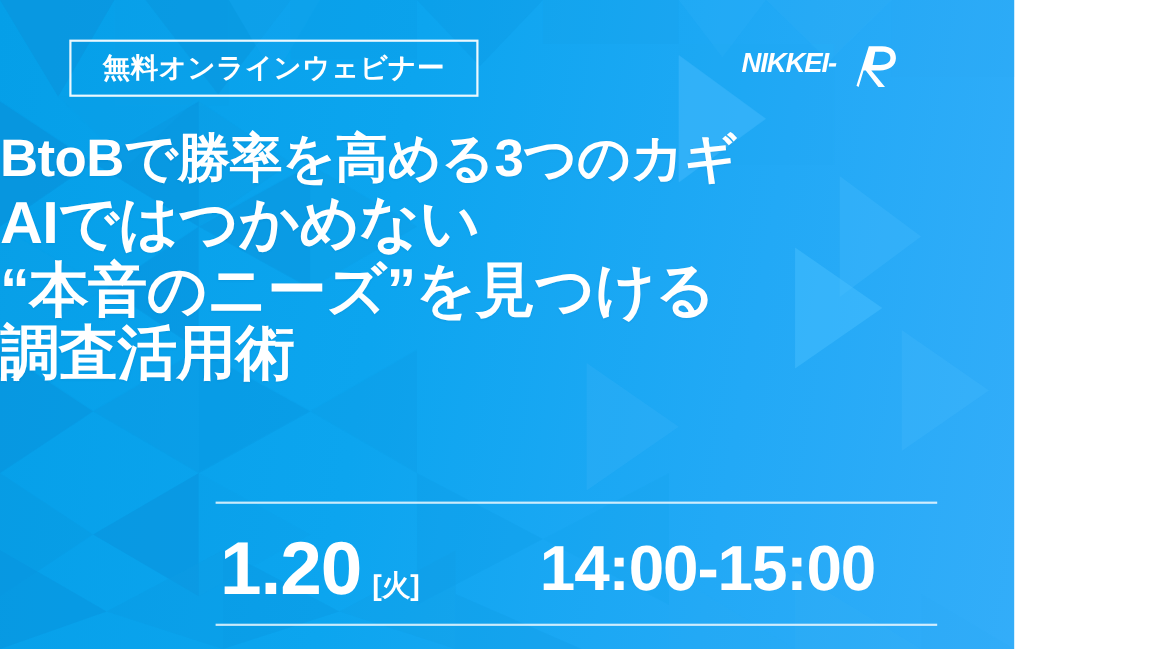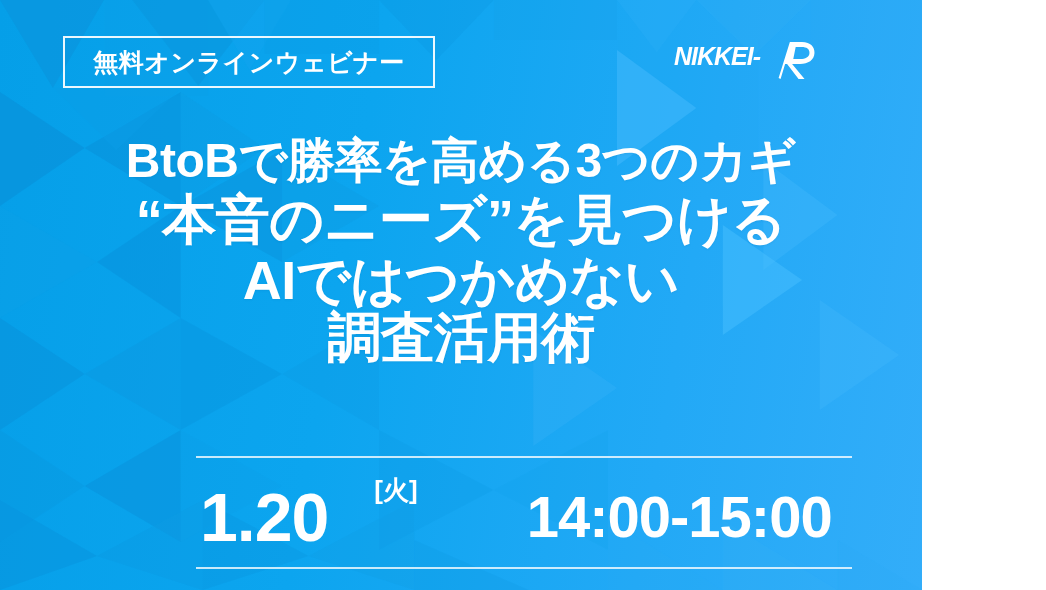--- a/index.html
+++ b/index.html
@@ -59,22 +59,22 @@
     display: flex;
     align-items: center;
   }
   .logo svg { display: block; }
 
   
   .title-block {
     position: absolute;
     left: 0;
     right: 0;
-    top: 136px;
-    text-align: center;
+    top: 120px;
+    text-align: left;
   }
   .title-line {
     color: #ffffff;
     font-weight: 700;
     line-height: 1.06;
     white-space: nowrap;
     letter-spacing: -0.5px;
     text-shadow: 0 1px 2px rgba(0,80,140,0.10);
   }
   .title-line.l1 { font-size: 48px; }
@@ -100,23 +100,22 @@
     width: 656px;
     top: 470px;
     height: 94px;
     display: flex;
     align-items: center;
     justify-content: flex-start;
     color: #ffffff;
   }
   .date-group {
     display: flex;
-    align-items: flex-start;
+    align-items: flex-end;
     margin-left: 4px;
-    gap: 36px;
   }
   .date-main {
     font-size: 68px;
     font-weight: 700;
     line-height: 1;
     letter-spacing: -1px;
   }
   .date-dow {
     font-size: 26px;
     font-weight: 700;
@@ -205,22 +204,22 @@
 
           <path d="M108 40 L118 4 L130 4 C139 4 143 9 143 15 C143 22 137 26 129 26 L121 26 L134 41 L128 41 L116 26 L114 26 L110 41 Z
                    M122 21 L129 21 C134 21 138 19 138 15 C138 11 135 9 130 9 L124 9 Z" fill="#ffffff" transform="translate(-2,1) skewX(-2)"></path>
         </g>
       </svg>
       <span style="position:absolute;width:1px;height:1px;overflow:hidden;clip:rect(0 0 0 0);">NIKKEI-R</span>
     </div>
 
     <div class="title-block">
       <div class="title-line l1">BtoBで勝率を高める3つのカギ</div>
+      <div class="title-line l2">AIではつかめない</div>
       <div class="title-line l3">“本音のニーズ”を見つける</div>
-      <div class="title-line l2">AIではつかめない</div>
       <div class="title-line l4">調査活用術</div>
     </div>
 
     <div class="rule top"></div>
     <div class="rule bottom"></div>
 
     <div class="datetime">
       <div class="date-group">
         <span class="date-main">1.20</span>
         <span class="date-dow">[火]</span>

